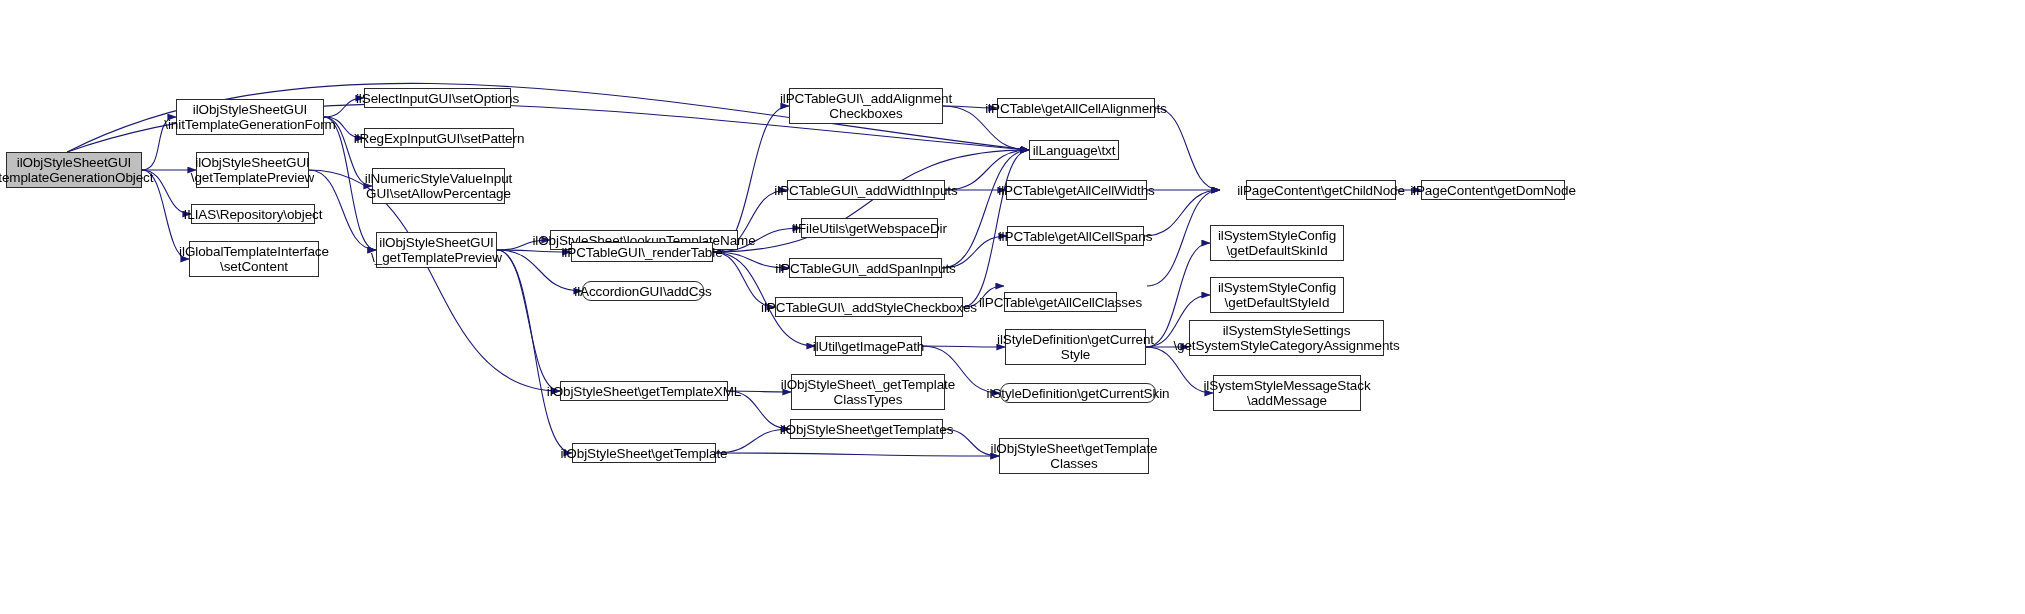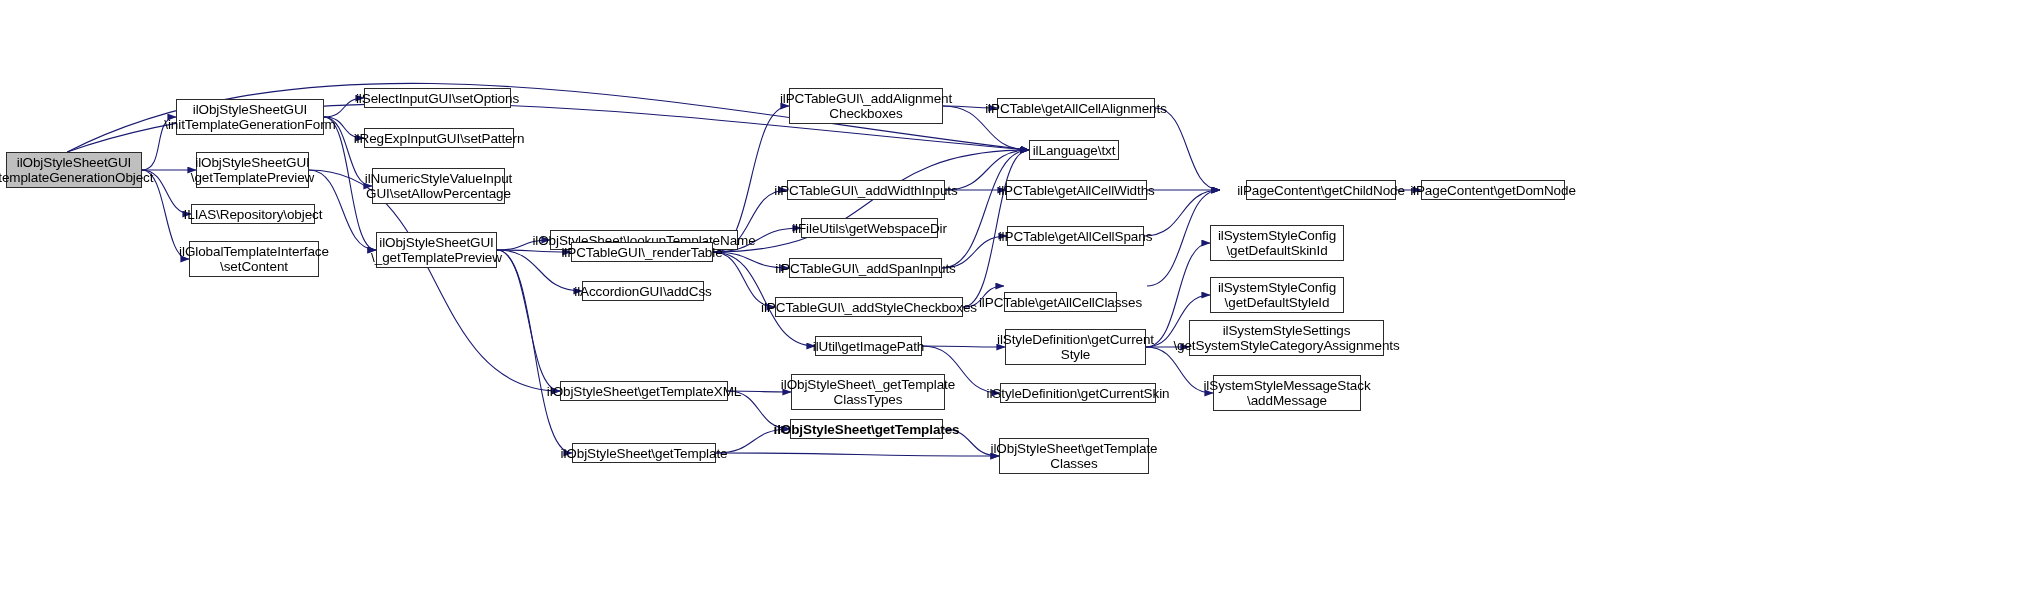--- a/index.html
+++ b/index.html
@@ -117,41 +117,41 @@
       <div class="node" style="left: 189px; top: 241px; width: 130px; height: 36px;">ilGlobalTemplateInterface
 \setContent</div>
       <div class="node" style="left: 364px; top: 88px; width: 147px; height: 20px;">ilSelectInputGUI\setOptions</div>
       <div class="node" style="left: 364px; top: 128px; width: 150px; height: 20px;">ilRegExpInputGUI\setPattern</div>
       <div class="node" style="left: 372px; top: 168px; width: 133px; height: 36px;">ilNumericStyleValueInput
 GUI\setAllowPercentage</div>
       <div class="node" style="left: 376px; top: 232px; width: 121px; height: 36px;">ilObjStyleSheetGUI
 \_getTemplatePreview</div>
       <div class="node" style="left: 550px; top: 230px; width: 188px; height: 20px;">ilObjStyleSheet\lookupTemplateName</div>
       <div class="node" style="left: 571px; top: 242px; width: 142px; height: 20px;">ilPCTableGUI\_renderTable</div>
-      <div class="node" style="left: 582px; top: 281px; width: 122px; height: 20px;">ilAccordionGUI\addCss</div>
+      <div class="node" style="left: 582px; top: 281px; width: 122px; height: 20px; border-radius: 9px;">ilAccordionGUI\addCss</div>
       <div class="node" style="left: 560px; top: 381px; width: 168px; height: 20px;">ilObjStyleSheet\getTemplateXML</div>
       <div class="node" style="left: 572px; top: 443px; width: 144px; height: 20px;">ilObjStyleSheet\getTemplate</div>
       <div class="node" style="left: 789px; top: 88px; width: 154px; height: 36px;">ilPCTableGUI\_addAlignment
 Checkboxes</div>
       <div class="node" style="left: 787px; top: 180px; width: 158px; height: 20px;">ilPCTableGUI\_addWidthInputs</div>
       <div class="node" style="left: 801px; top: 218px; width: 137px; height: 20px;">ilFileUtils\getWebspaceDir</div>
       <div class="node" style="left: 789px; top: 258px; width: 153px; height: 20px;">ilPCTableGUI\_addSpanInputs</div>
       <div class="node" style="left: 775px; top: 297px; width: 188px; height: 20px;">ilPCTableGUI\_addStyleCheckboxes</div>
       <div class="node" style="left: 815px; top: 336px; width: 107px; height: 20px;">ilUtil\getImagePath</div>
       <div class="node" style="left: 791px; top: 374px; width: 154px; height: 36px;">ilObjStyleSheet\_getTemplate
 ClassTypes</div>
-      <div class="node" style="left: 790px; top: 419px; width: 153px; height: 20px; font-weight: bold;">ilObjStyleSheet\getTemplates</div>
+      <div class="node" style="left: 790px; top: 419px; width: 153px; height: 20px;">ilObjStyleSheet\getTemplates</div>
       <div class="node" style="left: 997px; top: 98px; width: 158px; height: 20px;">ilPCTable\getAllCellAlignments</div>
       <div class="node" style="left: 1029px; top: 140px; width: 90px; height: 20px;">ilLanguage\txt</div>
       <div class="node" style="left: 1006px; top: 180px; width: 141px; height: 20px; text-align: center;">ilPCTable\getAllCellWidths</div>
       <div class="node" style="left: 1007px; top: 226px; width: 137px; height: 20px;">ilPCTable\getAllCellSpans</div>
       <div class="node" style="left: 1004px; top: 292px; width: 113px; height: 20px;">ilPCTable\getAllCellClasses</div>
       <div class="node" style="left: 1005px; top: 329px; width: 141px; height: 36px;">ilStyleDefinition\getCurrent
 Style</div>
-      <div class="node" style="left: 1000px; top: 383px; width: 156px; height: 20px;">ilStyleDefinition\getCurrentSkin</div>
+      <div class="node" style="left: 1000px; top: 383px; width: 156px; height: 20px; border-radius: 9px;">ilStyleDefinition\getCurrentSkin</div>
       <div class="node" style="left: 999px; top: 438px; width: 150px; height: 36px;">ilObjStyleSheet\getTemplate
 Classes</div>
       <div class="node" style="left: 1220px; top: 180px; width: 150px; height: 20px; margin-left: 26px;">ilPageContent\getChildNode</div>
       <div class="node" style="left: 1210px; top: 225px; width: 134px; height: 36px;">ilSystemStyleConfig
 \getDefaultSkinId</div>
       <div class="node" style="left: 1210px; top: 277px; width: 134px; height: 36px;">ilSystemStyleConfig
 \getDefaultStyleId</div>
       <div class="node" style="left: 1189px; top: 320px; width: 195px; height: 36px;">ilSystemStyleSettings
 \getSystemStyleCategoryAssignments</div>
       <div class="node" style="left: 1213px; top: 375px; width: 148px; height: 36px;">ilSystemStyleMessageStack

